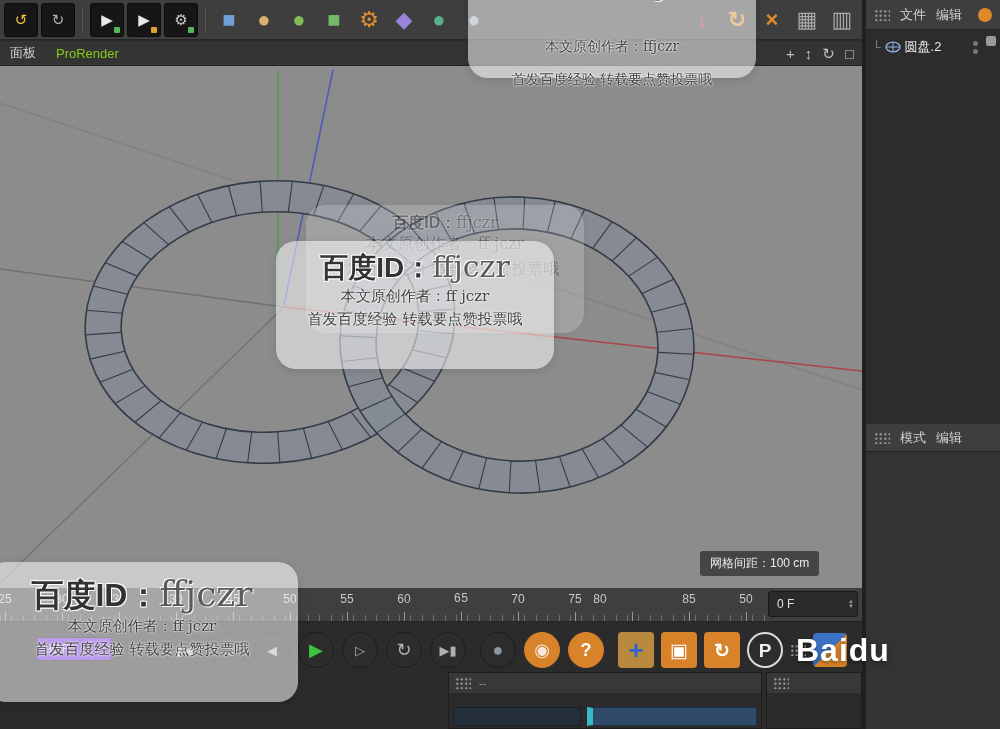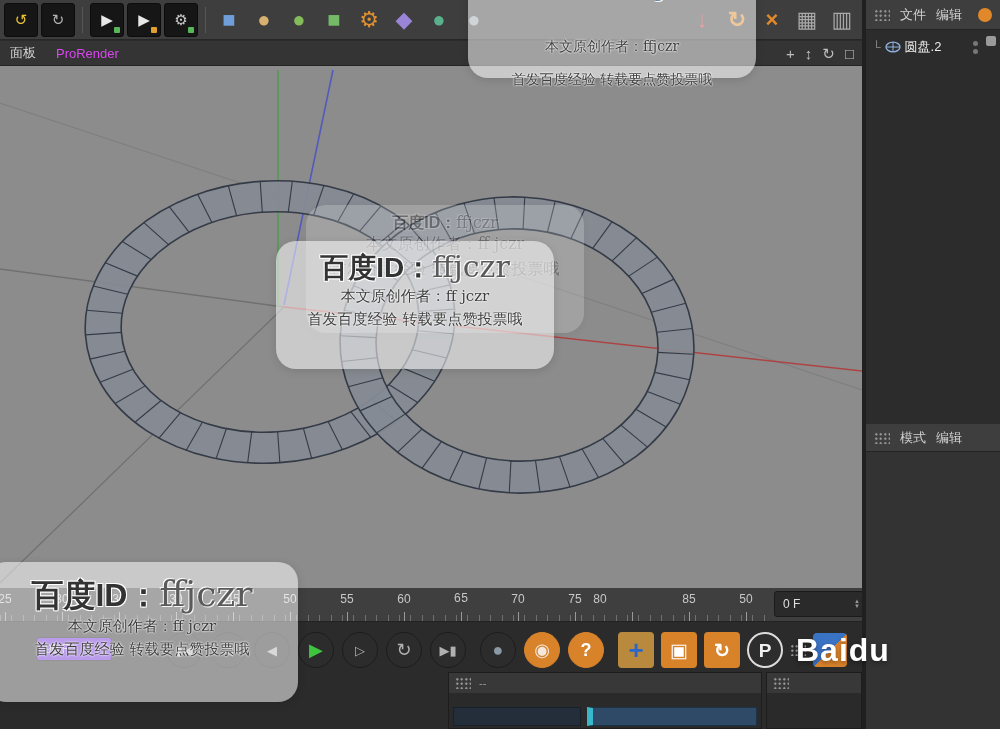--- a/index.html
+++ b/index.html
@@ -17,39 +17,39 @@
   .tb-icon.boxed{background:#161616;border:1px solid #0c0c0c;}
   .tb-icon.boxed .glyph{font-size:15px;}
   .tb-icon .accent{position:absolute;right:3px;bottom:3px;width:6px;height:6px;border-radius:1px;}
   .tb-sep{width:1px;height:26px;background:#565656;margin:0 4px;}
 
   
   .vpmenu{position:absolute;left:0;top:41px;width:862px;height:25px;background:#343434;
           display:flex;align-items:center;gap:20px;padding-left:10px;box-sizing:border-box;
           border-bottom:1px solid #242424;font-size:13px;}
   .vpmenu-item{color:#d4d4d4;cursor:pointer;}
-  .vpmenu-item.prorender{color:#d946ef;}
+  .vpmenu-item.prorender{color:#84cc16;}
   .vp-controls{margin-left:auto;margin-right:8px;display:flex;gap:10px;}
   .vp-controls span{color:#bdbdbd;font-size:15px;line-height:1;cursor:pointer;}
 
   
   .viewport{position:absolute;left:0;top:66px;width:862px;height:522px;background:#8c8c8c;}
   .grid-label{position:absolute;left:700px;top:551px;background:rgba(56,56,56,0.85);color:#ececec;
               font-size:12px;padding:4px 10px;border-radius:3px;z-index:5;white-space:nowrap;}
 
   
   .timeline{position:absolute;left:0;top:588px;width:862px;height:34px;background:#3f3f3f;
             border-bottom:1px solid #222;box-sizing:border-box;}
   .ruler{position:absolute;left:0;top:0;width:766px;height:33px;
          background:repeating-linear-gradient(90deg,rgba(150,150,150,.55) 0 1px,transparent 1px 11.4px) left bottom/766px 6px no-repeat;}
   .tick-label{position:absolute;top:4px;transform:translateX(-50%);font-size:12px;color:#c8c8c8;}
   .tick-major{position:absolute;bottom:0;width:1px;height:9px;background:#9a9a9a;}
   .frame-field{position:absolute;left:768px;top:3px;width:90px;height:26px;background:#2a2a2a;
                border:1px solid #1a1a1a;border-radius:3px;display:flex;align-items:center;
-               padding-left:8px;box-sizing:border-box;font-size:12px;color:#e0e0e0;margin-left:6px;}
+               padding-left:8px;box-sizing:border-box;font-size:12px;color:#e0e0e0;}
   .spin{margin-left:auto;margin-right:3px;display:flex;flex-direction:column;line-height:0.9;}
   .spin i{font-style:normal;font-size:6px;color:#999;}
 
   
   .transport{position:absolute;left:0;top:628px;width:862px;height:44px;}
   .range-field{position:absolute;left:36px;top:9px;width:76px;height:24px;background:#6d28d9;
                border:1px solid #1a1a1a;border-radius:3px;font-size:12px;color:#c8c8c8;
                display:flex;align-items:center;padding-left:8px;box-sizing:border-box;}
   .trans-buttons{position:absolute;left:166px;top:4px;display:flex;gap:8px;}
   .tbtn{width:36px;height:36px;border-radius:50%;background:#2c2c2c;border:1px solid #1d1d1d;
@@ -286,20 +286,21 @@
           <line x1="565.2" y1="170.0" x2="577.5" y2="139.9" stroke="#343b47" stroke-width="1.1"></line>
           <line x1="587.5" y1="178.5" x2="605.5" y2="150.8" stroke="#343b47" stroke-width="1.1"></line>
           <line x1="607.6" y1="190.1" x2="630.8" y2="165.6" stroke="#343b47" stroke-width="1.1"></line>
           <line x1="625.0" y1="204.4" x2="652.6" y2="183.9" stroke="#343b47" stroke-width="1.1"></line>
           <line x1="639.1" y1="221.0" x2="670.3" y2="205.0" stroke="#343b47" stroke-width="1.1"></line>
           <line x1="649.5" y1="239.3" x2="683.3" y2="228.4" stroke="#343b47" stroke-width="1.1"></line>
           <line x1="655.9" y1="258.9" x2="691.3" y2="253.3" stroke="#343b47" stroke-width="1.1"></line>
         </g>
       </svg>
   </div>
+  <div class="grid-label">网格间距：100 cm</div>
 
   <div class="timeline">
     <div class="ruler" id="ruler">
         <span class="tick-label" style="left: 5px;">25</span>
         <span class="tick-major" style="left: 5px;"></span>
         <span class="tick-label" style="left: 62px;">30</span>
         <span class="tick-major" style="left: 62px;"></span>
         <span class="tick-label" style="left: 119px;">35</span>
         <span class="tick-major" style="left: 119px;"></span>
         <span class="tick-label" style="left: 176px;">30</span>

